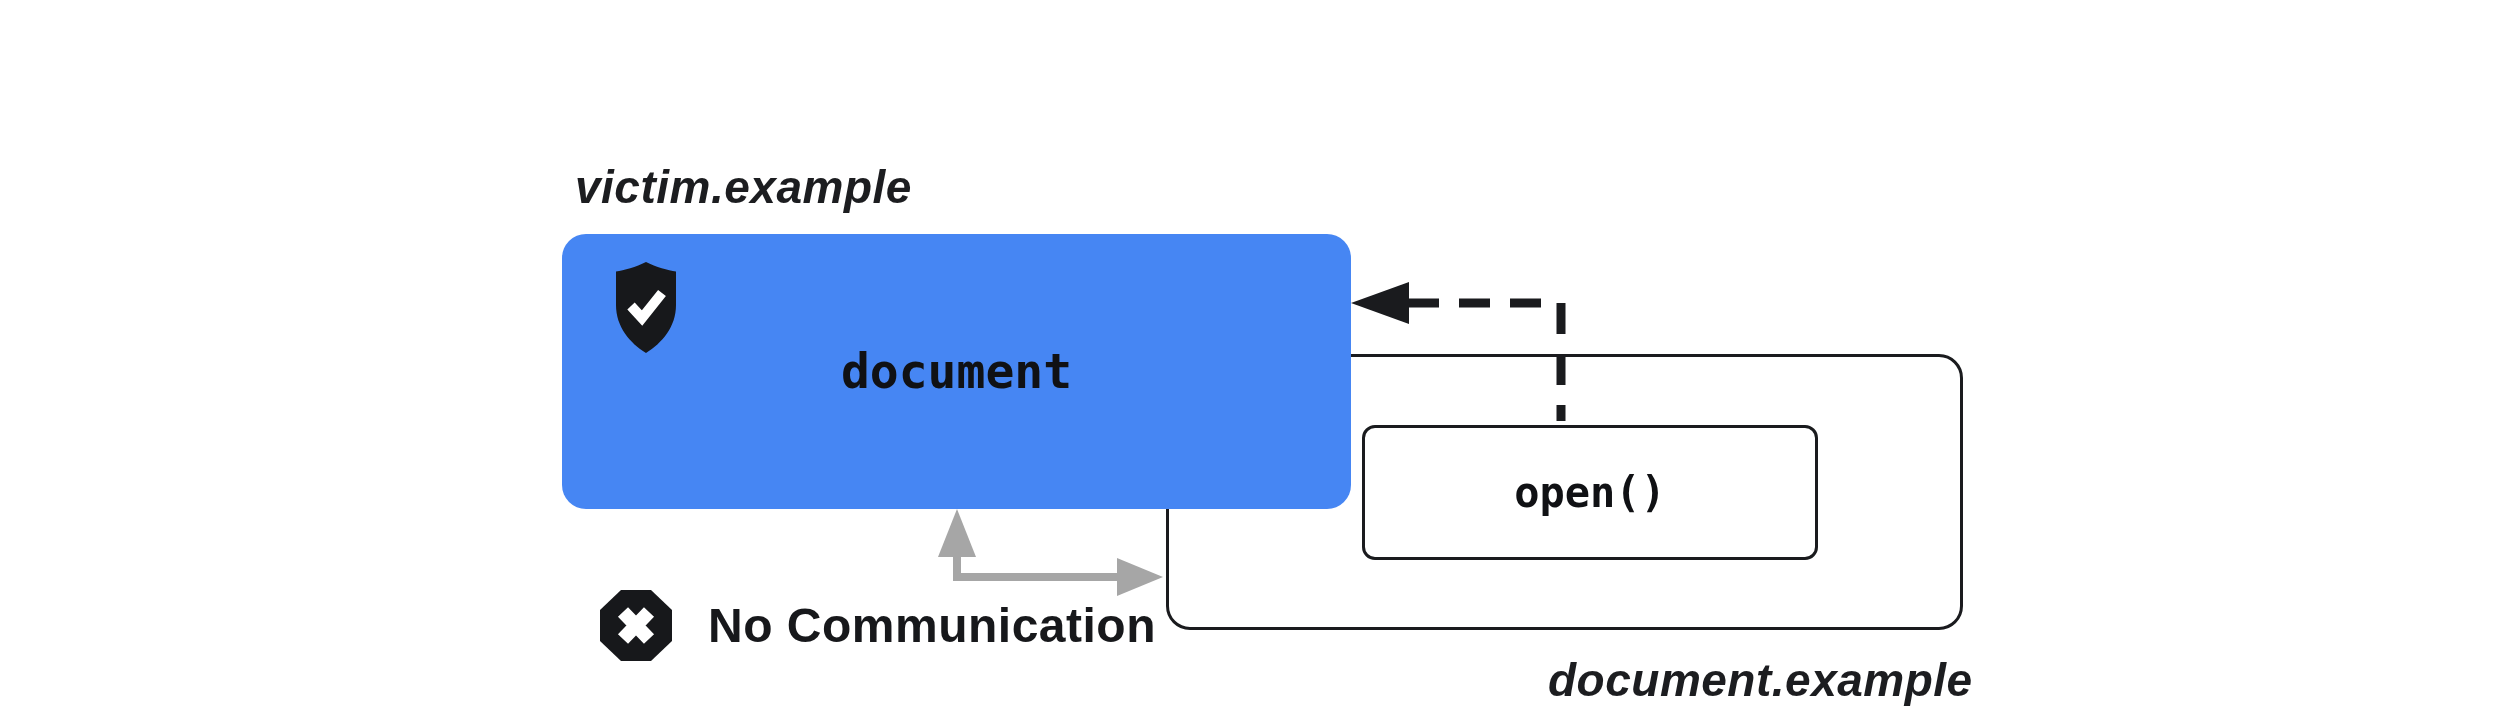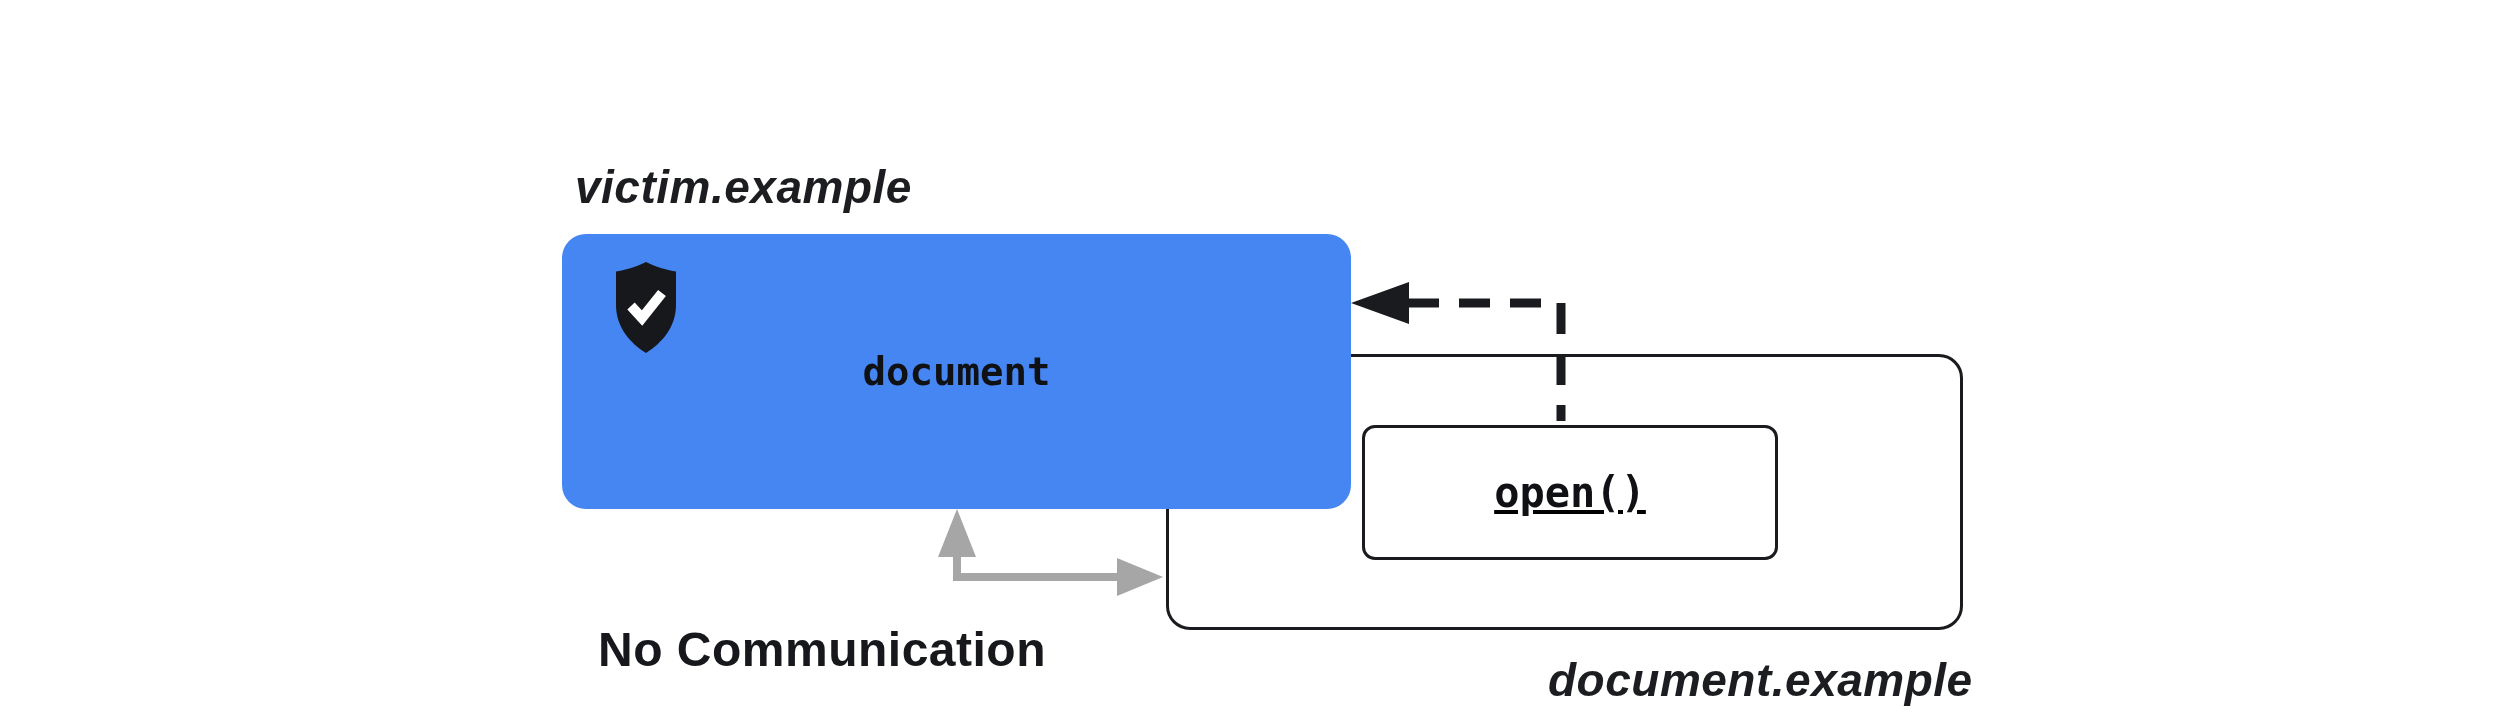--- a/index.html
+++ b/index.html
@@ -37,31 +37,30 @@
     background: #ffffff;
     border: 3px solid #1a1b1e;
     border-radius: 24px;
     box-sizing: border-box;
     z-index: 1;
   }
   .open-box {
     position: absolute;
     left: 1362px;
     top: 425px;
-    width: 416px;
+    width: 456px;
     height: 135px;
     background: #ffffff;
     border: 3px solid #1a1b1e;
     border-radius: 13px;
     box-sizing: border-box;
     z-index: 2;
     display: flex;
     align-items: center;
     justify-content: center;
-    text-decoration: underline;
   }
   .code-text {
     font-family: "DejaVu Sans Mono", monospace;
     font-weight: 700;
     color: #101114;
     white-space: nowrap;
   }
   .open-box .code-text { font-size: 42px; }
 
   .victim-box {
@@ -72,21 +71,21 @@
     height: 275px;
     background: #4686f3;
     border-radius: 24px;
     z-index: 3;
     display: flex;
     flex-direction: column;
     align-items: center;
     justify-content: center;
   }
   .victim-box .code-text {
-    font-size: 39px;
+    font-size: 48px;
     line-height: 43px;
     text-align: center;
   }
   .shield-icon {
     position: absolute;
     left: 48px;
     top: 26px;
     width: 72px;
     height: 95px;
   }
@@ -101,21 +100,20 @@
 
   .no-comm {
     position: absolute;
     left: 598px;
     top: 588px;
     height: 75px;
     display: flex;
     align-items: center;
     gap: 34px;
     z-index: 5;
-    flex-direction: column;
   }
   .no-comm-text {
     font-family: "Liberation Sans", sans-serif;
     font-weight: 700;
     font-size: 48px;
     color: #17181b;
     letter-spacing: 0.5px;
     white-space: nowrap;
   }
   .x-octagon-icon { width: 76px; height: 75px; display: block; }

